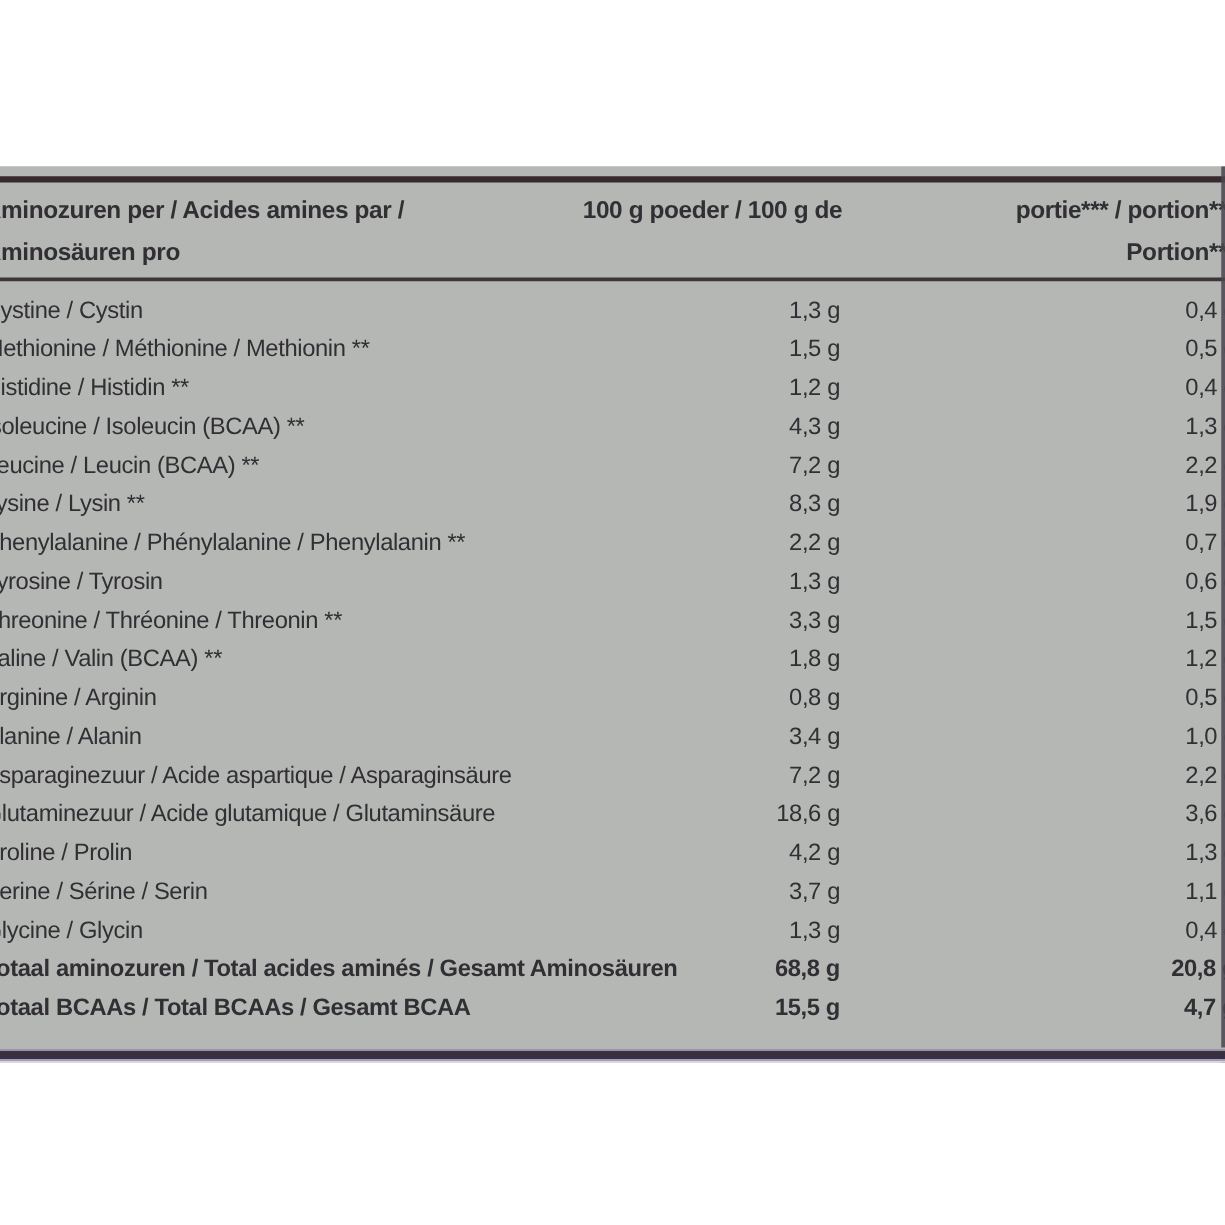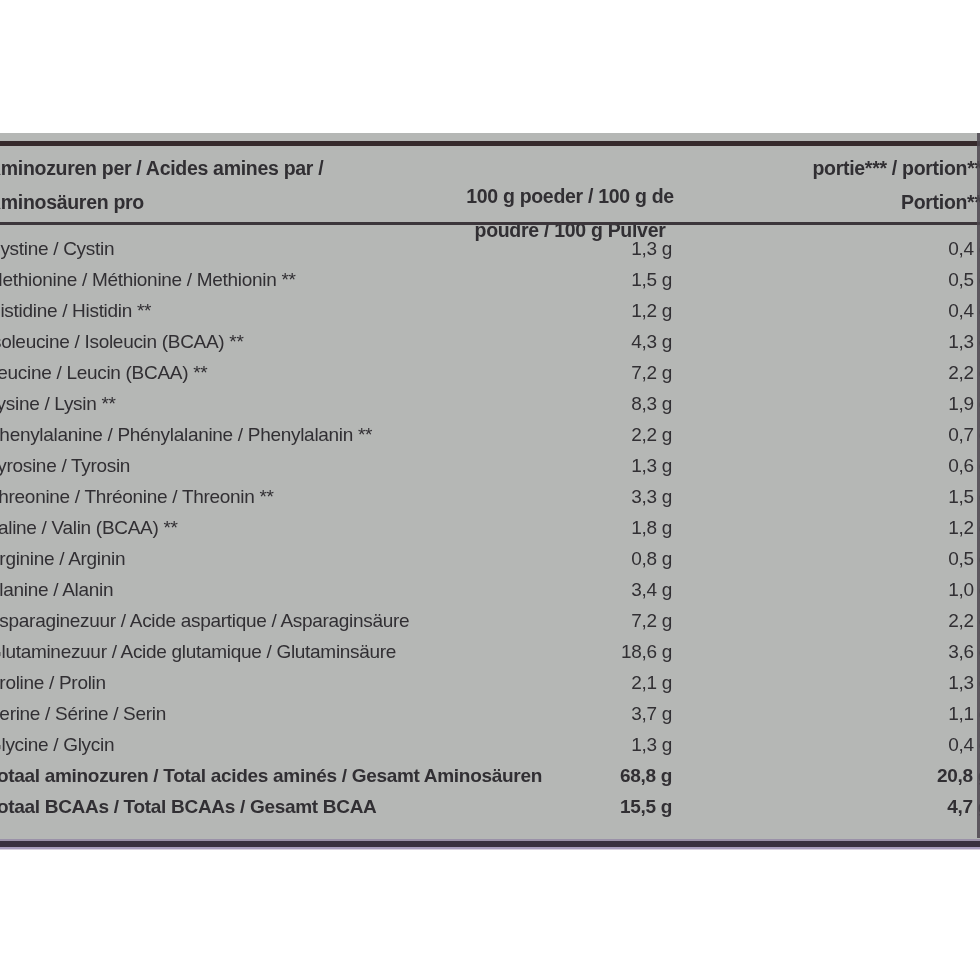--- a/index.html
+++ b/index.html
@@ -47,21 +47,21 @@
   .h-col {
     position: absolute;
     top: 18px;
     font-size: 19.5px;
     font-weight: bold;
     line-height: 34px;
     letter-spacing: -0.3px;
     white-space: nowrap;
   }
   .h-amino { left: -13px; text-align: left; }
-  .h-per100 { left: 440px; width: 260px; text-align: center; margin-top: 28px; }
+  .h-per100 { left: 440px; width: 260px; text-align: center; }
   .h-portion { right: -9px; text-align: right; }
   .rows {
     position: absolute;
     left: 0;
     top: 100px;
     width: 100%;
   }
   .row {
     position: relative;
     height: 31px;
@@ -128,21 +128,20 @@
   <div class="table-area">
     <div class="top-line"></div>
 
     <div class="h-col h-amino">
       <div>Aminozuren per / Acides amines par /</div>
       <div>Aminosäuren pro</div>
     </div>
 
     <div class="h-col h-per100">
       <div>100 g poeder / 100 g de</div>
-      <div>poudre / 100 g Pulver</div>
     </div>
 
     <div class="h-col h-portion">
       <div>portie*** / portion***</div>
       <div>Portion***</div>
     </div>
 
     <div class="header-sep"></div>
 
     <div class="rows" id="rows">
@@ -211,21 +210,21 @@
           <span class="v100">7,2 g</span>
           <span class="vpor">2,2 g</span>
         </div>
         <div class="row">
           <span class="lbl">Glutaminezuur / Acide glutamique / Glutaminsäure</span>
           <span class="v100">18,6 g</span>
           <span class="vpor">3,6 g</span>
         </div>
         <div class="row">
           <span class="lbl">Proline / Prolin</span>
-          <span class="v100">2,1 g</span>
+          <span class="v100">4,2 g</span>
           <span class="vpor">1,3 g</span>
         </div>
         <div class="row">
           <span class="lbl">Serine / Sérine / Serin</span>
           <span class="v100">3,7 g</span>
           <span class="vpor">1,1 g</span>
         </div>
         <div class="row">
           <span class="lbl">Glycine / Glycin</span>
           <span class="v100">1,3 g</span>

